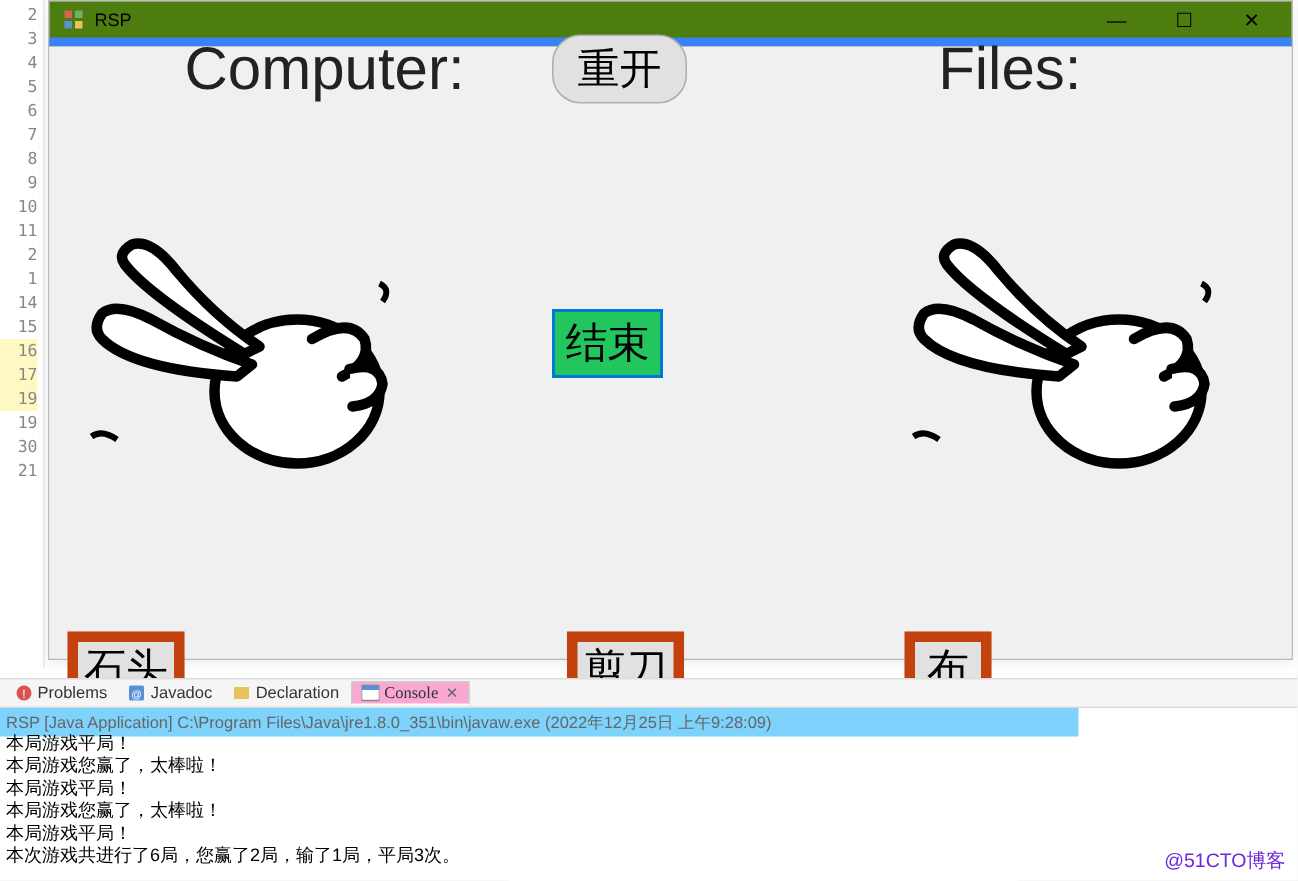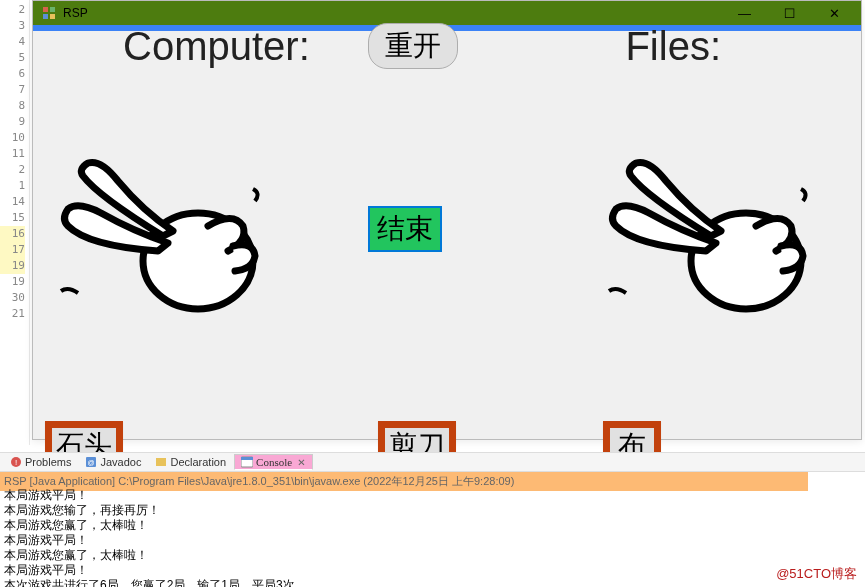--- a/index.html
+++ b/index.html
@@ -187,44 +187,44 @@
     }
     .tab-close {
       margin-left: 2px;
       color: #666;
       font-size: 10px;
     }
     .console-header {
       position: absolute;
       left: 0;
       top: 472px;
-      width: 808px;
+      width: 719px;
       font-size: 11px;
       color: #666;
       padding: 2px 4px;
-      background: #fdba74;
+      background: #7dd3fc;
     }
     .console-output {
       position: absolute;
       left: 0;
       top: 488px;
       width: 865px;
       font-size: 12px;
       font-family: "Microsoft YaHei", sans-serif;
       color: #000;
       padding: 0 4px;
       line-height: 15px;
     }
     .console-output div { white-space: nowrap; }
     .watermark {
       position: absolute;
       right: 8px;
       bottom: 4px;
       font-size: 13px;
-      color: #b91c1c;
+      color: #6d28d9;
     }
   </style>
 </head>
 <body>
 
 <div class="editor-gutter" id="gutter">
     <span class="line">2</span>
     <span class="line">3</span>
     <span class="line">4</span>
     <span class="line">5</span>
@@ -345,21 +345,20 @@
         </svg>
     </span>
     <span>Console</span>
     <span class="tab-close">✕</span>
   </div>
 </div>
 
 <div class="console-header">RSP [Java Application] C:\Program Files\Java\jre1.8.0_351\bin\javaw.exe (2022年12月25日 上午9:28:09)</div>
 <div class="console-output" id="console-lines">
     <div>本局游戏平局！</div>
-    <div>本局游戏您输了，再接再厉！</div>
     <div>本局游戏您赢了，太棒啦！</div>
     <div>本局游戏平局！</div>
     <div>本局游戏您赢了，太棒啦！</div>
     <div>本局游戏平局！</div>
     <div>本次游戏共进行了6局，您赢了2局，输了1局，平局3次。</div>
   </div>
 
 <div class="watermark">@51CTO博客</div>
 
 </body></html>

